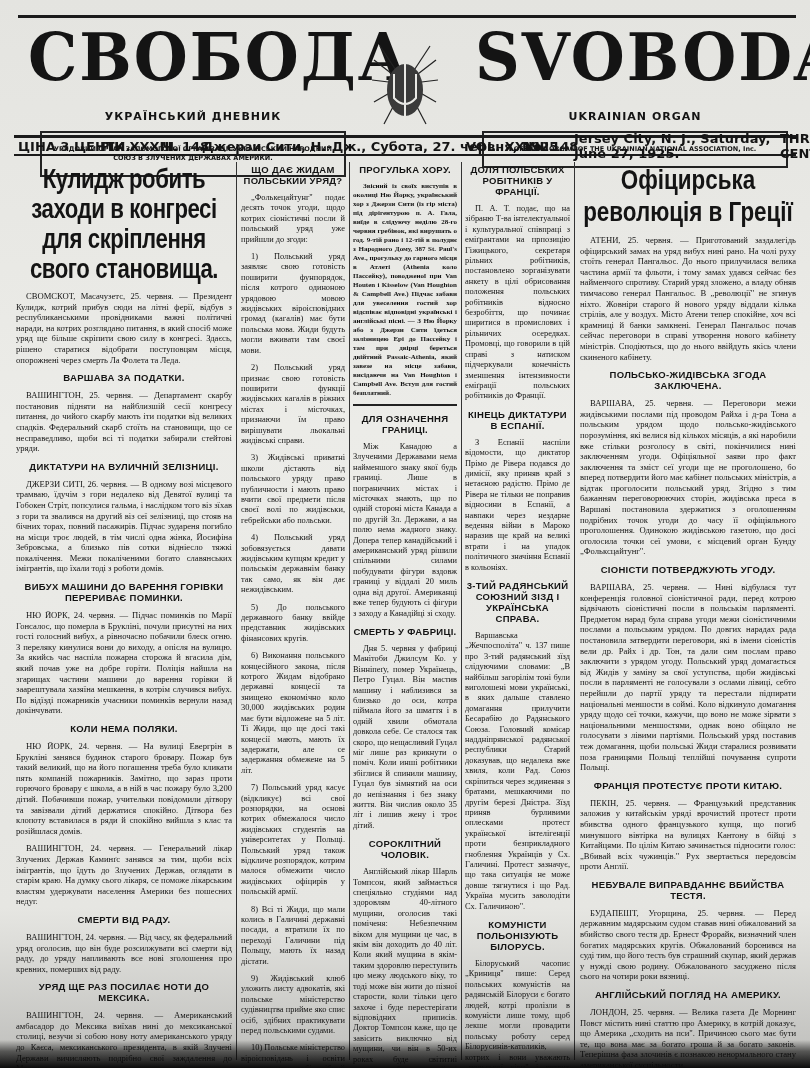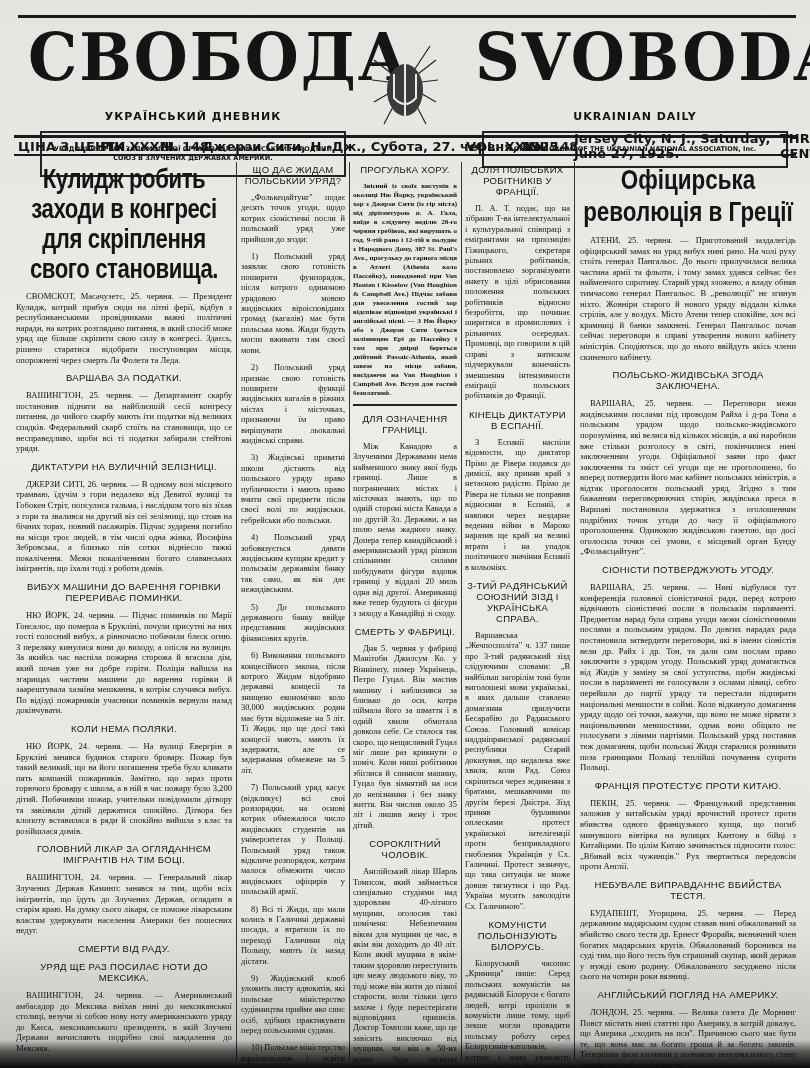--- a/index.html
+++ b/index.html
@@ -11,21 +11,21 @@
   .mast-title{font-family:"DejaVu Serif",serif;font-weight:bold;font-size:62px;letter-spacing:2px;line-height:64px;color:#141414;transform:scaleY(1.05);}
   .mast-sub{font-family:"DejaVu Sans",sans-serif;font-weight:bold;font-size:11px;letter-spacing:1px;margin-top:20px;}
   .mast-box{margin:8px auto 0;border:2px solid #222;padding:12px 6px;font-family:"DejaVu Sans",sans-serif;font-size:6.5px;font-weight:bold;line-height:9px;width:290px;}
   .emblem{position:absolute;left:372px;top:40px;width:66px;height:88px;}
   .dateline{position:absolute;left:14px;right:14px;top:135px;height:16px;border-top:3px solid #1b1b1b;border-bottom:2px solid #1b1b1b;font-family:"DejaVu Sans",sans-serif;font-size:13px;font-weight:bold;display:flex;align-items:center;}
   .dateline span{position:absolute;}
   .col{position:absolute;top:162px;font-size:8.6px;line-height:10.6px;text-align:justify;}
   .col p{margin:7px 0 2px 0;text-indent:10px;}
   .vline{position:absolute;top:162px;width:1px;background:#333;height:898px;}
   .hl-big{font-family:"Liberation Sans",sans-serif;font-weight:bold;font-size:27px;line-height:30px;text-align:center;transform:scaleX(.82);transform-origin:center;margin:2px -22px 6px;letter-spacing:-.5px;}
-  .hl{font-family:"Liberation Sans",sans-serif;font-weight:normal;font-size:9.5px;line-height:11px;text-align:center;margin:7px 0 2px;letter-spacing:.3px;}
+  .hl{font-family:"Liberation Sans",sans-serif;font-weight:bold;font-size:9.5px;line-height:11px;text-align:center;margin:7px 0 2px;letter-spacing:.3px;}
   .hl-r{font-family:"Liberation Sans",sans-serif;font-weight:bold;font-size:28px;line-height:32px;text-align:center;transform:scaleX(.8);margin:2px -30px 6px;}
   .dark{position:absolute;left:0;right:0;bottom:0;height:28px;background:linear-gradient(180deg,rgba(0,0,0,0) 0%,rgba(0,0,0,.55) 40%,#0c0c0c 100%);}
   .rule{height:2px;background:#222;margin:6px 0;}
 </style>
 </head>
 <body>
 
 <div class="page">
   <div class="topline"></div>
 
@@ -47,21 +47,21 @@
         <line x1="33" y1="44" x2="54" y2="84"></line>
         <line x1="33" y1="44" x2="8" y2="6"></line>
         <line x1="33" y1="44" x2="58" y2="6"></line>
     </g>
     <ellipse cx="33" cy="50" rx="18" ry="26" fill="#3a3a3a"></ellipse>
     <path d="M33 24 L33 80 M22 34 L22 58 Q33 70 44 58 L44 34" stroke="#e8e8e4" stroke-width="2" fill="none"></path>
   </svg>
 
   <div class="mast-right">
     <div class="mast-title">SVOBODA</div>
-    <div class="mast-sub">UKRAINIAN DAILY</div>
+    <div class="mast-sub">UKRAINIAN ORGAN</div>
     <div class="mast-box">OFFICIAL ORGAN OF THE UKRAINIAN NATIONAL ASSOCIATION, Inc.</div>
   </div>
 
   <div class="dateline">
     <span style="left:4px">ЦІНА 3 ЦЕНТИ.</span>
     <span style="left:86px">РІК XXXIII.</span>
     <span style="left:148px">Ч. 148.</span>
     <span style="left:188px">Джерзи Сити, Н.-Дж., Субота, 27. червня, 1925.</span>
     <span style="left:452px">VOL. XXXIII.</span>
     <span style="left:508px">No. 148.</span>
@@ -89,25 +89,25 @@
       </div>
     <div>
         <div class="hl">ВИБУХ МАШИНИ ДО ВАРЕННЯ ГОРІВКИ ПЕРЕРИВАЄ ПОМИНКИ.</div>
         <p>НЮ ЙОРК, 24. червня. — Підчас поминків по Марії Гонсалос, що померла в Брукліні, почули присутні на них гості голосний вибух, а рівночасно побачили блеск огню. З переляку кинулися вони до виходу, а опісля на вулицю. За якийсь час наспіла пожарна сторожа й вгасила дім, який почав уже на добре горіти. Поліція найшла на згарищах частини машини до варення горівки й заарештувала хазяїна мешкання, в котрім случився вибух. По відїзді пожарників учасники поминків вернули назад докінчувати.</p>
       </div>
     <div>
         <div class="hl">КОЛИ НЕМА ПОЛЯКИ.</div>
         <p>НЮ ЙОРК, 24. червня. — На вулиці Евергрін в Брукліні занявся будинок старого бровару. Пожар був такий великий, що на його погашення треба було кликати пять компаній пожарників. Замітно, що зараз проти горючого бровару є школа, а в ній в час пожару було 3,200 дітий. Побачивши пожар, учительки повідомили дітвору та завізвали дітий держатися спокійно. Дітвора без клопоту вставилася в ряди й спокійно вийшла з клас та розійшлася домів.</p>
       </div>
     <div>
-        <div class="hl">ГОЛОВНИЙ ЛІКАР ЗА ОГЛЯДАННЄМ ІМІГРАНТІВ НА ТІМ БОЦІ.</div>
         <p>ВАШИНГТОН, 24. червня. — Генеральний лікар Злучених Держав Каминґс занявся за тим, щоби всіх імігрантів, що їдуть до Злучених Держав, оглядати в старім краю. На думку сього лікаря, се поможе лікарським властям удержувати населення Америки без пошесних недуг.</p>
       </div>
     <div>
         <div class="hl">СМЕРТИ ВІД РАДУ.</div>
+        <p>ВАШИНГТОН, 24. червня. — Від часу, як федеральний уряд оголосив, що він буде розсилжувати всі смерти від раду, до уряду напливають все нові зголошення про кревних, померших від раду.</p>
       </div>
     <div>
         <div class="hl">УРЯД ЩЕ РАЗ ПОСИЛАЄ НОТИ ДО МЕКСИКА.</div>
         <p>ВАШИНГТОН, 24. червня. — Американський амбасадор до Мексика виїхав нині до мексиканської столиці, везучи зі собою нову ноту американського уряду до Каєса, мексиканського президента, в якій Злучені Держави вичисляють подрібно свої заждалення до Мексика.</p>
       </div>
 
   </div>
 
   <div class="col" style="left:241px;width:104px;font-size:8.4px;line-height:10.4px;">
     <div class="hl" style="margin-top:2px">ЩО ДАЄ ЖИДАМ ПОЛЬСЬКИЙ УРЯД?</div>

